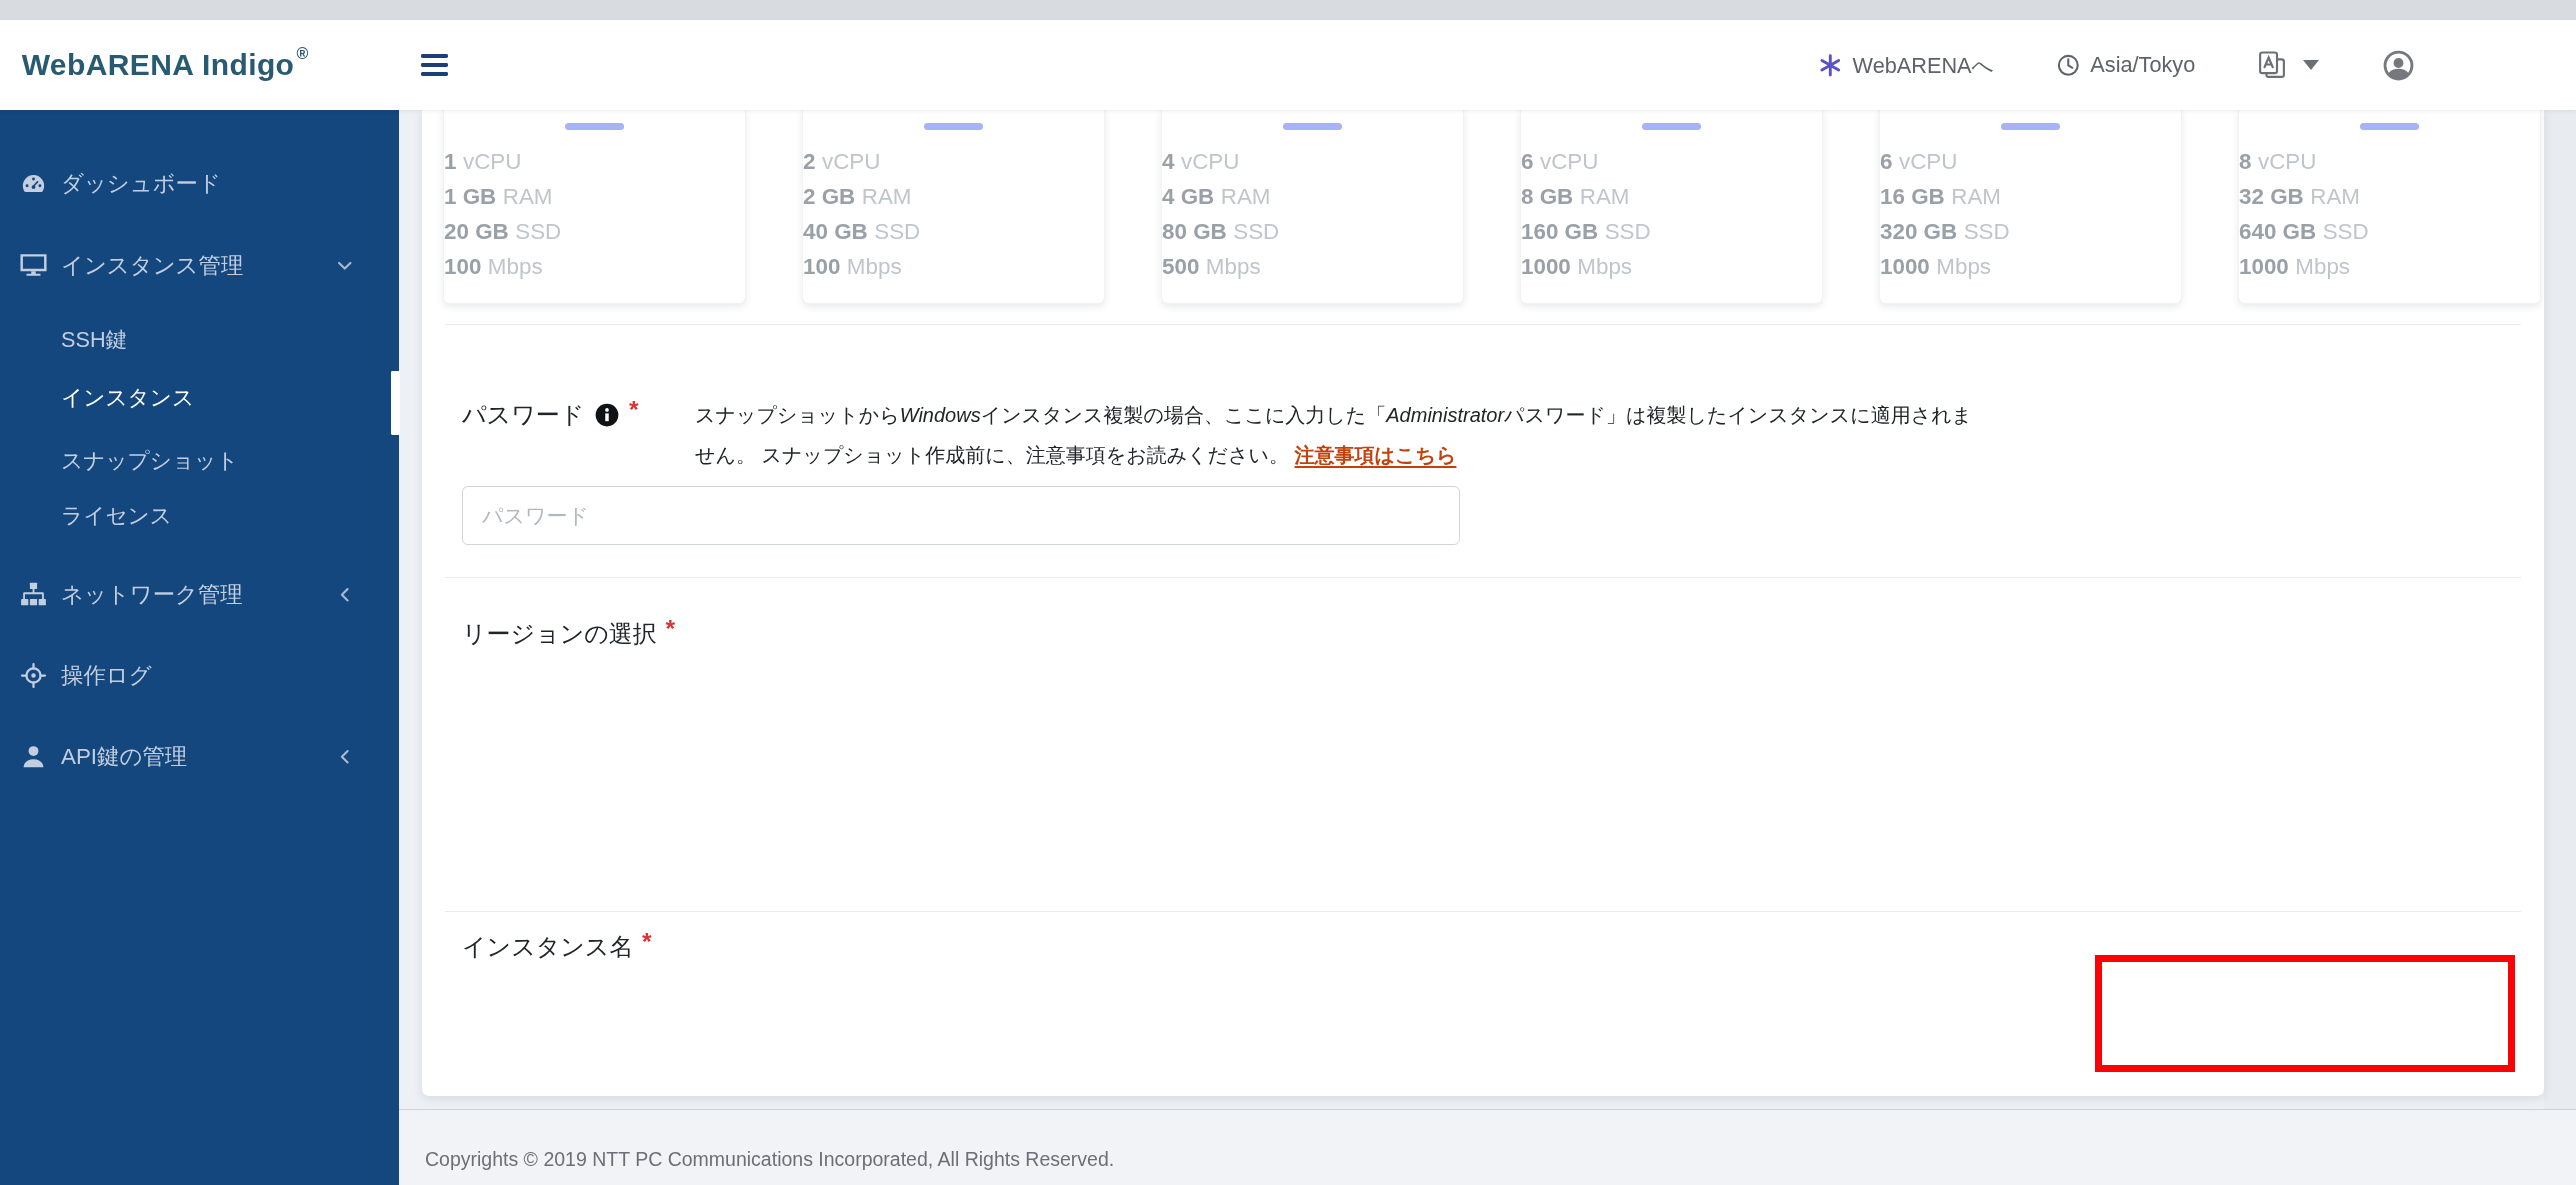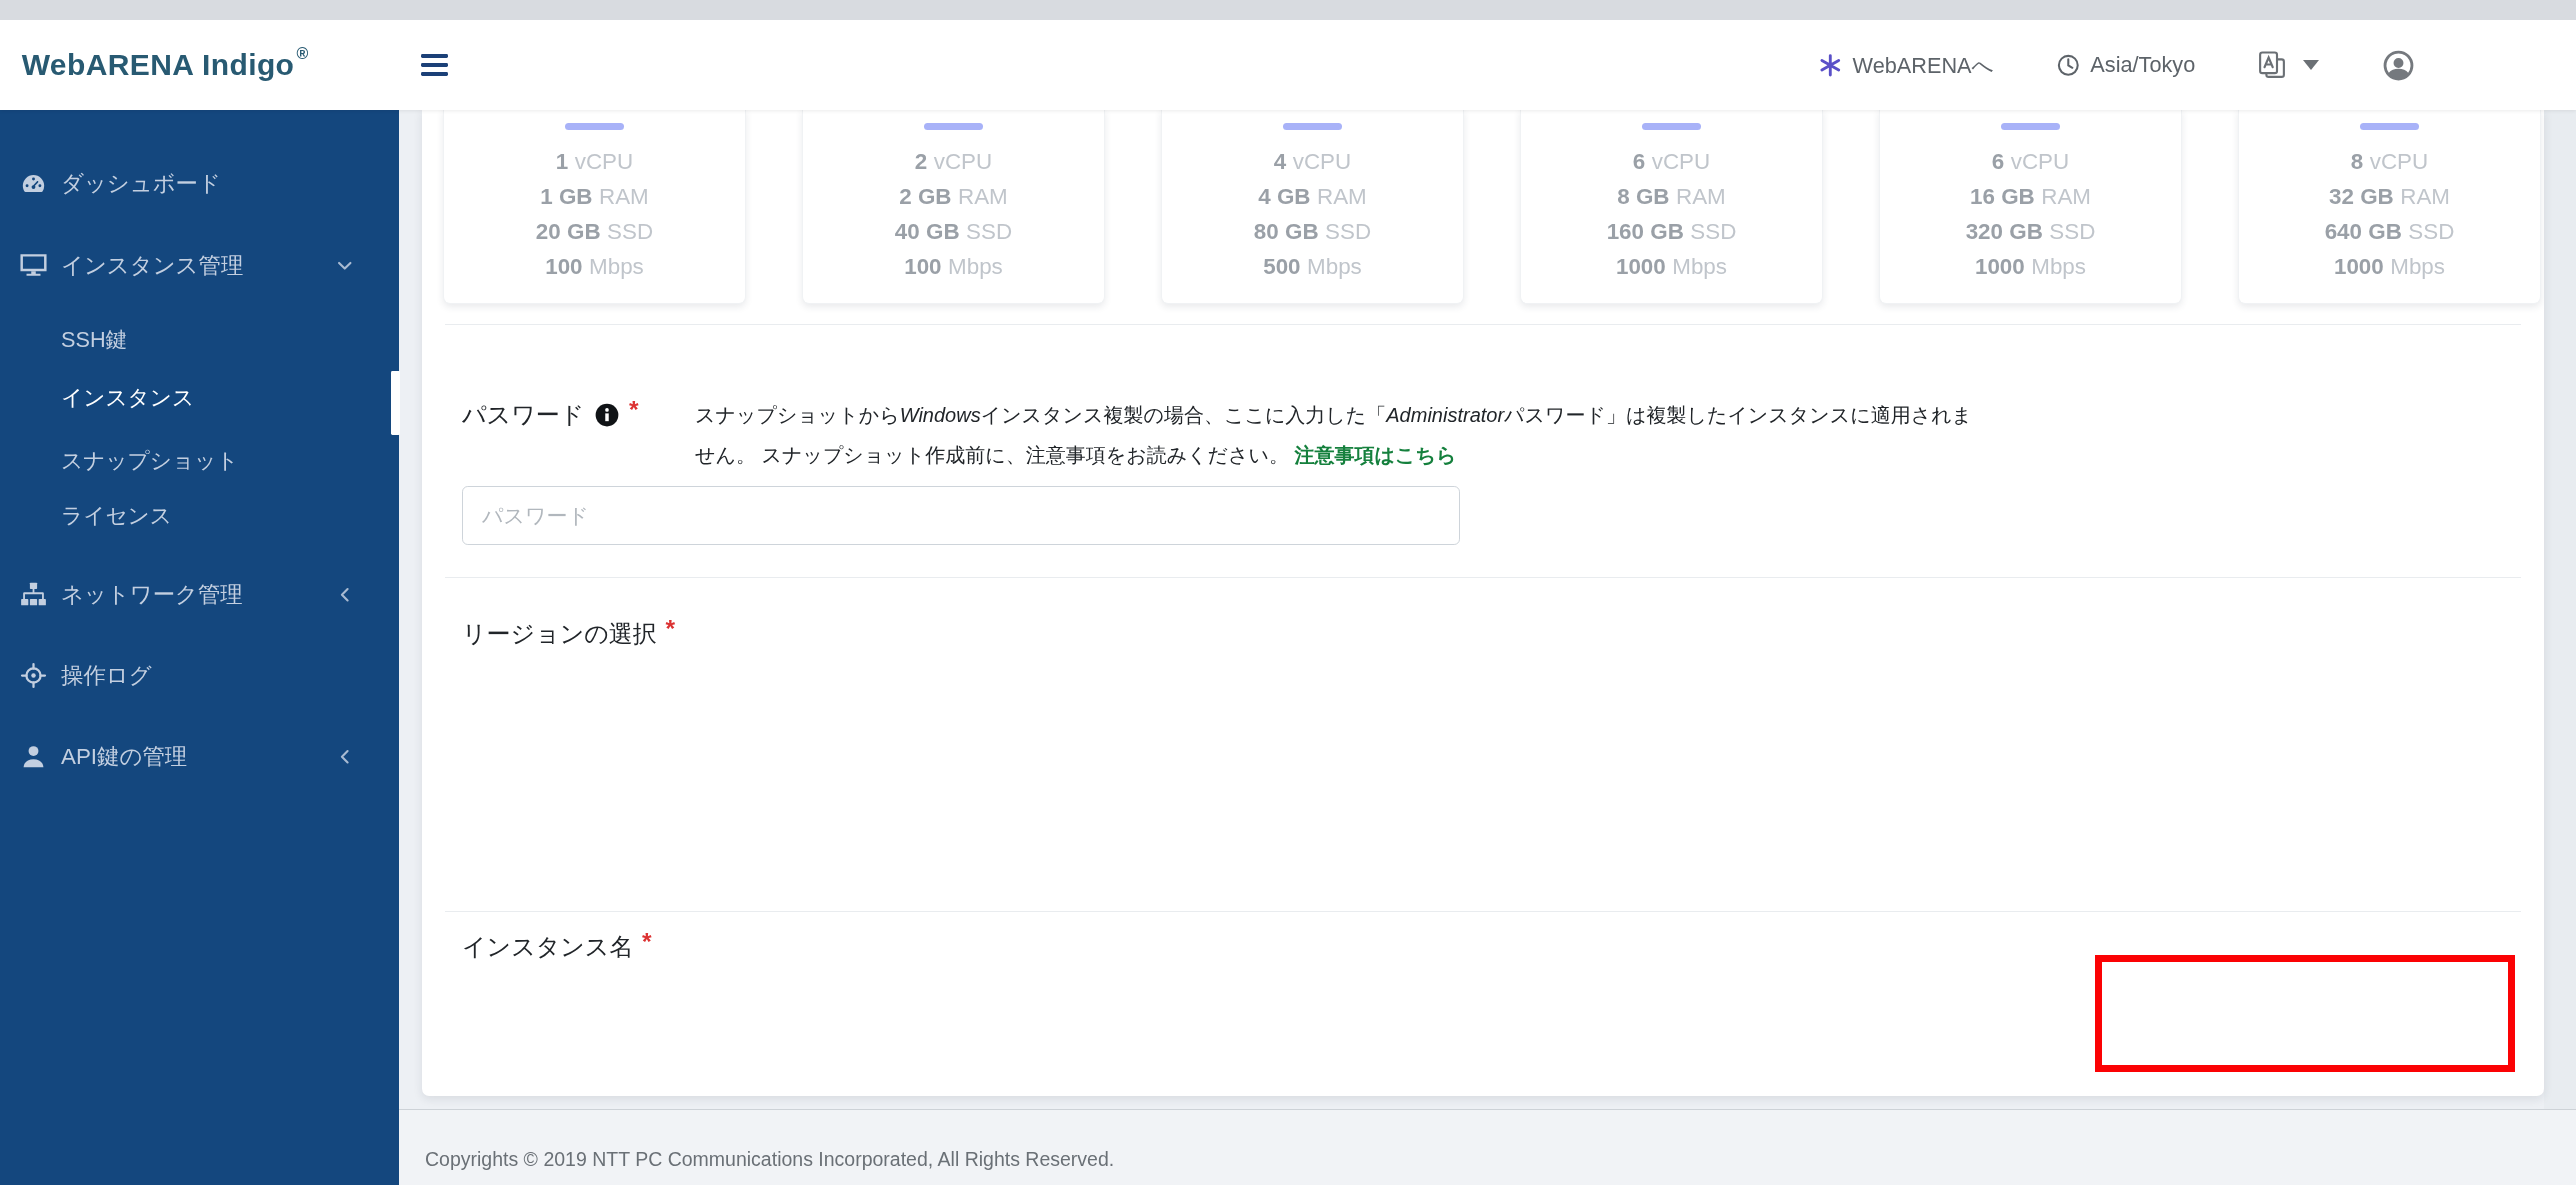--- a/index.html
+++ b/index.html
@@ -44,39 +44,39 @@
 
   
   .main{position:absolute;left:399px;top:90px;right:0;bottom:0}
   .card{position:absolute;left:23px;top:0;width:2122px;height:986px;background:#fff;
         border-radius:0 0 7.2px 7.2px;box-shadow:0 2.9px 10px rgba(30,40,60,.10);overflow:hidden}
 
   
   .plan-card{position:absolute;top:0;width:303px;height:194px;background:#fff;border:0.7px solid #F0F2F4;border-top:none;
              border-radius:0 0 7.2px 7.2px;box-shadow:0 2.9px 7.2px rgba(40,50,70,.10);cursor:pointer}
   .plan-dash{width:59px;height:6.5px;border-radius:3.6px;background:var(--accent-dash,#A8B2F8);margin:13px auto 14.4px}
-  .spec-row{height:35px;line-height:35px;text-align:center;font-size:22.4px;white-space:nowrap}
+  .spec-row{height:35px;line-height:35px;font-size:22.4px;white-space:nowrap}
   .spec-val{color:#9AA0A7;font-weight:700}
   .spec-unit{color:#C0C5CB;margin-left:6.5px}
 
   .divider{position:absolute;left:23px;right:23px;height:1.4px;background:#E9ECEF}
   .d1{top:214px}.d2{top:467px}.d3{top:801px}
 
   .label-row{position:absolute;left:40px;display:flex;align-items:center;gap:8.7px}
   .label-row.pw{top:289px}
   .label-row.rg{top:508px}
   .label-row.nm{top:821px}
   .flabel{font-size:24px;color:#212529}
   .req{color:var(--required-red,#DC3232);font-size:24.6px;font-weight:700;margin-top:-10px}
   .info{width:26px;height:26px;display:inline-flex;color:#101316;margin-left:1.4px}
   .info svg{width:100%;height:100%}
 
   .note{position:absolute;left:273px;top:285px;width:1278px;font-size:20px;line-height:40px;color:#212529}
   .note i{font-style:italic}
-  .note-link{font-weight:700;text-underline-offset:3.6px;color:#15803d;cursor:pointer}
+  .note-link{font-weight:700;text-decoration:underline;text-underline-offset:3.6px;color:#c2410c;cursor:pointer}
 
   .tinput{position:absolute;left:40px;width:998px;height:59px;border:1.4px solid #CED4DA;border-radius:5.8px;
           padding:0 19px;font-size:21px;color:#495057;font-family:inherit;background:#fff;outline:none}
   .tinput::placeholder{color:#B1B7BD}
   .pw-input{top:376px}
   .name-input{top:874px;height:61px}
 
   
   .region-card{position:absolute;left:40px;top:560px;width:316px;height:173px;background:#fff;
                border:2.2px solid var(--region-border,#4A90D9);border-radius:7.2px;cursor:pointer;

